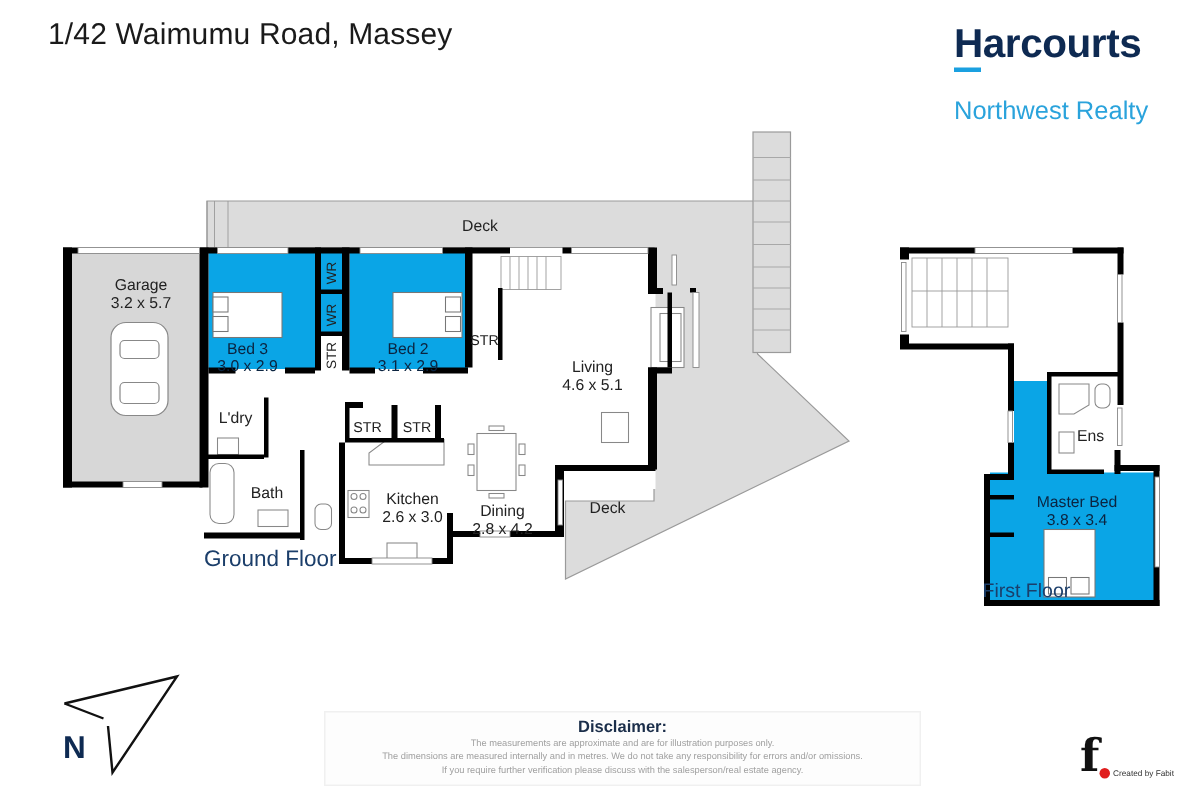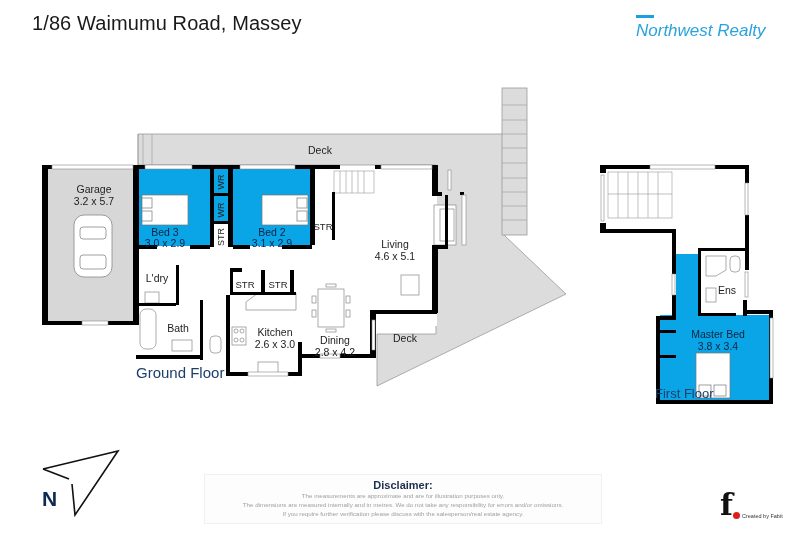--- a/index.html
+++ b/index.html
@@ -1,40 +1,41 @@
 <!DOCTYPE html>
 <html><head>
 <meta charset="utf-8">
 <style>
   html,body{margin:0;padding:0;background:#ffffff;}
   body{width:800px;height:534px;position:relative;overflow:hidden;font-family:"Liberation Sans","DejaVu Sans",sans-serif;}
   .title{position:absolute;left:32px;top:12px;font-size:20px;color:#1a1a1a;letter-spacing:0.1px;}
   .brand{position:absolute;left:636px;top:14px;}
   .brand-name{font-size:27px;font-weight:bold;color:#0e2a52;letter-spacing:-0.3px;line-height:30px;}
   .brand-bar{width:18px;height:3px;background:#1aa0e0;margin-top:1px;}
-  .brand-sub{font-size:17px;color:#2aa3dc;line-height:20px;margin-top:3px;font-style:italic;}
+  .brand-sub{font-size:17px;color:#2aa3dc;line-height:20px;margin-top:16px;}
   svg.plan{position:absolute;left:0;top:0;}
   .room-label{font-family:"Liberation Sans","DejaVu Sans",sans-serif;font-size:10.5px;fill:#222;text-anchor:middle;}
   .room-label.dark{fill:#0b2440;}
   .floor-label{position:absolute;font-size:15px;color:#1b3e6a;}
-  .disclaimer{position:absolute;left:204px;top:474px;width:396px;height:48px;border:1px solid #f0f0f0;background:#fdfdfd;text-align:center;}
+  .disclaimer{position:absolute;left:216px;top:474px;width:396px;height:48px;border:1px solid #f0f0f0;background:#fdfdfd;text-align:center;}
   .disc-title{font-size:11px;font-weight:bold;color:#1b2e4a;margin-top:4px;}
   .disc-line{font-size:6.2px;color:#a0a0a0;line-height:9px;}
   .compass-n{position:absolute;left:42px;top:487px;font-size:21px;font-weight:bold;color:#0e2a52;}
   .fabit{position:absolute;left:720px;top:490px;}
   .fabit-f{font-family:"DejaVu Serif",serif;font-size:30px;font-weight:bold;color:#111;line-height:30px;}
   .fabit-dot{position:absolute;left:13px;top:22px;width:7px;height:7px;border-radius:50%;background:#e01d1d;}
   .fabit-text{position:absolute;left:22px;top:23px;font-size:5.5px;color:#333;white-space:nowrap;}
 </style>
 </head>
 <body>
 
-<div class="title">1/86 Waimumu Road, Massey</div>
+<div class="title">1/42 Waimumu Road, Massey</div>
 
 <div class="brand">
+  <div class="brand-name">Harcourts</div>
   <div class="brand-bar"></div>
   <div class="brand-sub">Northwest Realty</div>
 </div>
 
 <svg class="plan" width="800" height="534" viewBox="0 0 800 534" xmlns="http://www.w3.org/2000/svg">
 
   <g>
     <polygon points="138,134 505,134 505,236 566,294 377,386 377,334 436,334 436,165 138,165" fill="#dcdcdc" stroke="#9a9a9a" stroke-width="0.8"></polygon>
 
     <rect x="502" y="88" width="25" height="147" fill="#dcdcdc" stroke="#9a9a9a" stroke-width="0.8"></rect>

